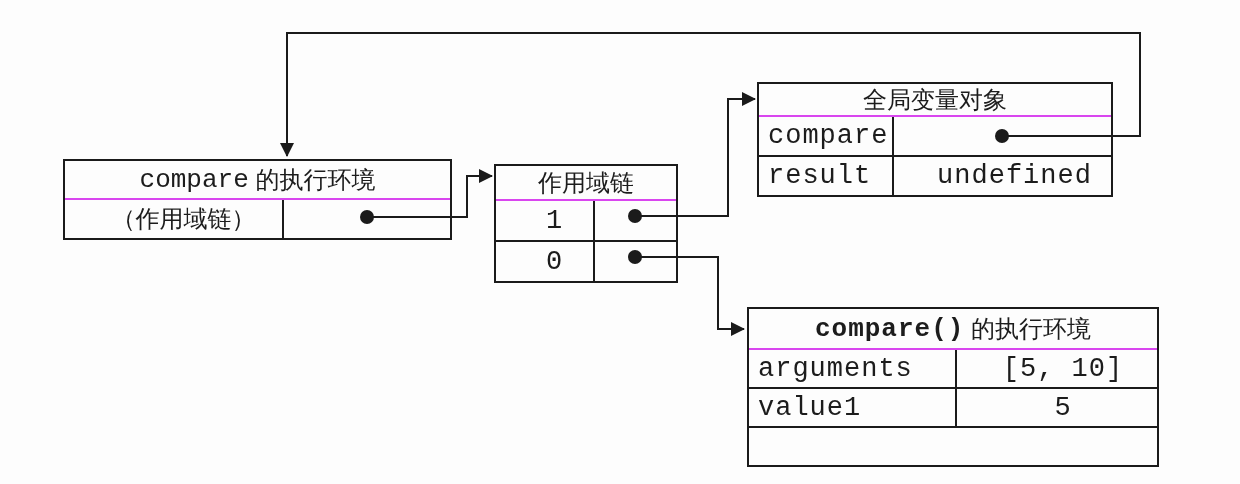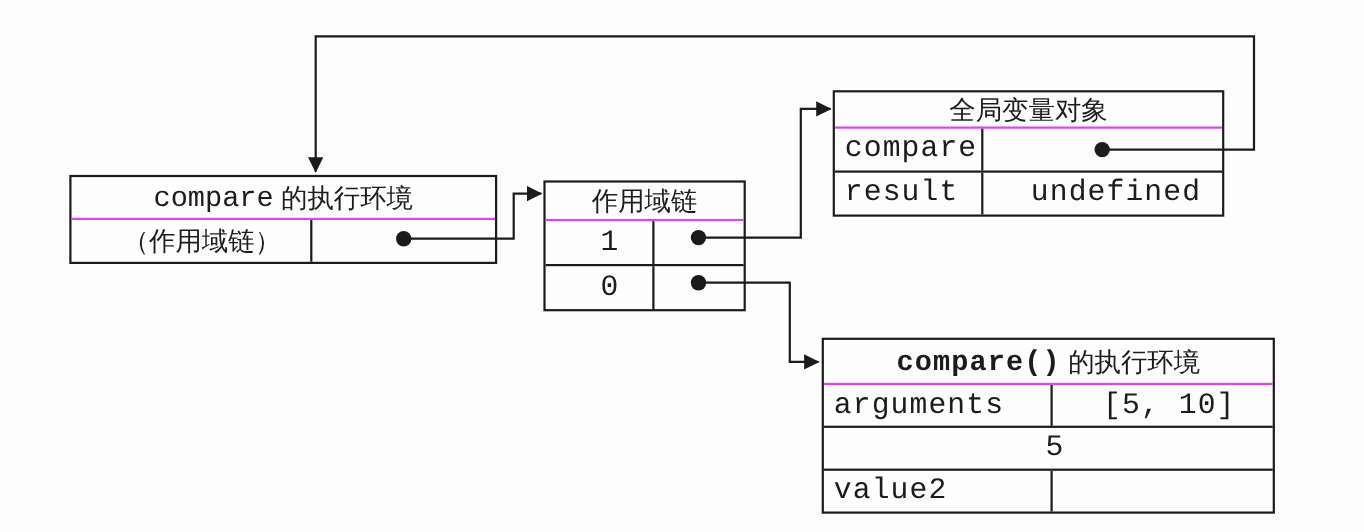--- a/index.html
+++ b/index.html
@@ -120,24 +120,24 @@
     </div>
   </div>
 
   <div class="box activation">
     <div class="title"><span class="mono bold">compare()</span><span class="cn"> 的执行环境</span></div>
     <div class="row">
       <div class="cell label left mono">arguments</div>
       <div class="cell value center mono">[5, 10]</div>
     </div>
     <div class="row">
+      <div class="cell label left mono">value1</div>
       <div class="cell value center mono">5</div>
     </div>
     <div class="row">
-      <div class="cell label left mono">value2</div>
     </div>
   </div>
 
   <svg class="overlay" viewBox="0 0 1240 484" xmlns="http://www.w3.org/2000/svg">
     <defs>
       <marker id="arrow" viewBox="0 0 14 14" refX="13" refY="7" markerWidth="14" markerHeight="14" orient="auto" markerUnits="userSpaceOnUse">
         <path d="M0,0 L14,7 L0,14 z" fill="#1b1b1b"></path>
       </marker>
     </defs>
 

